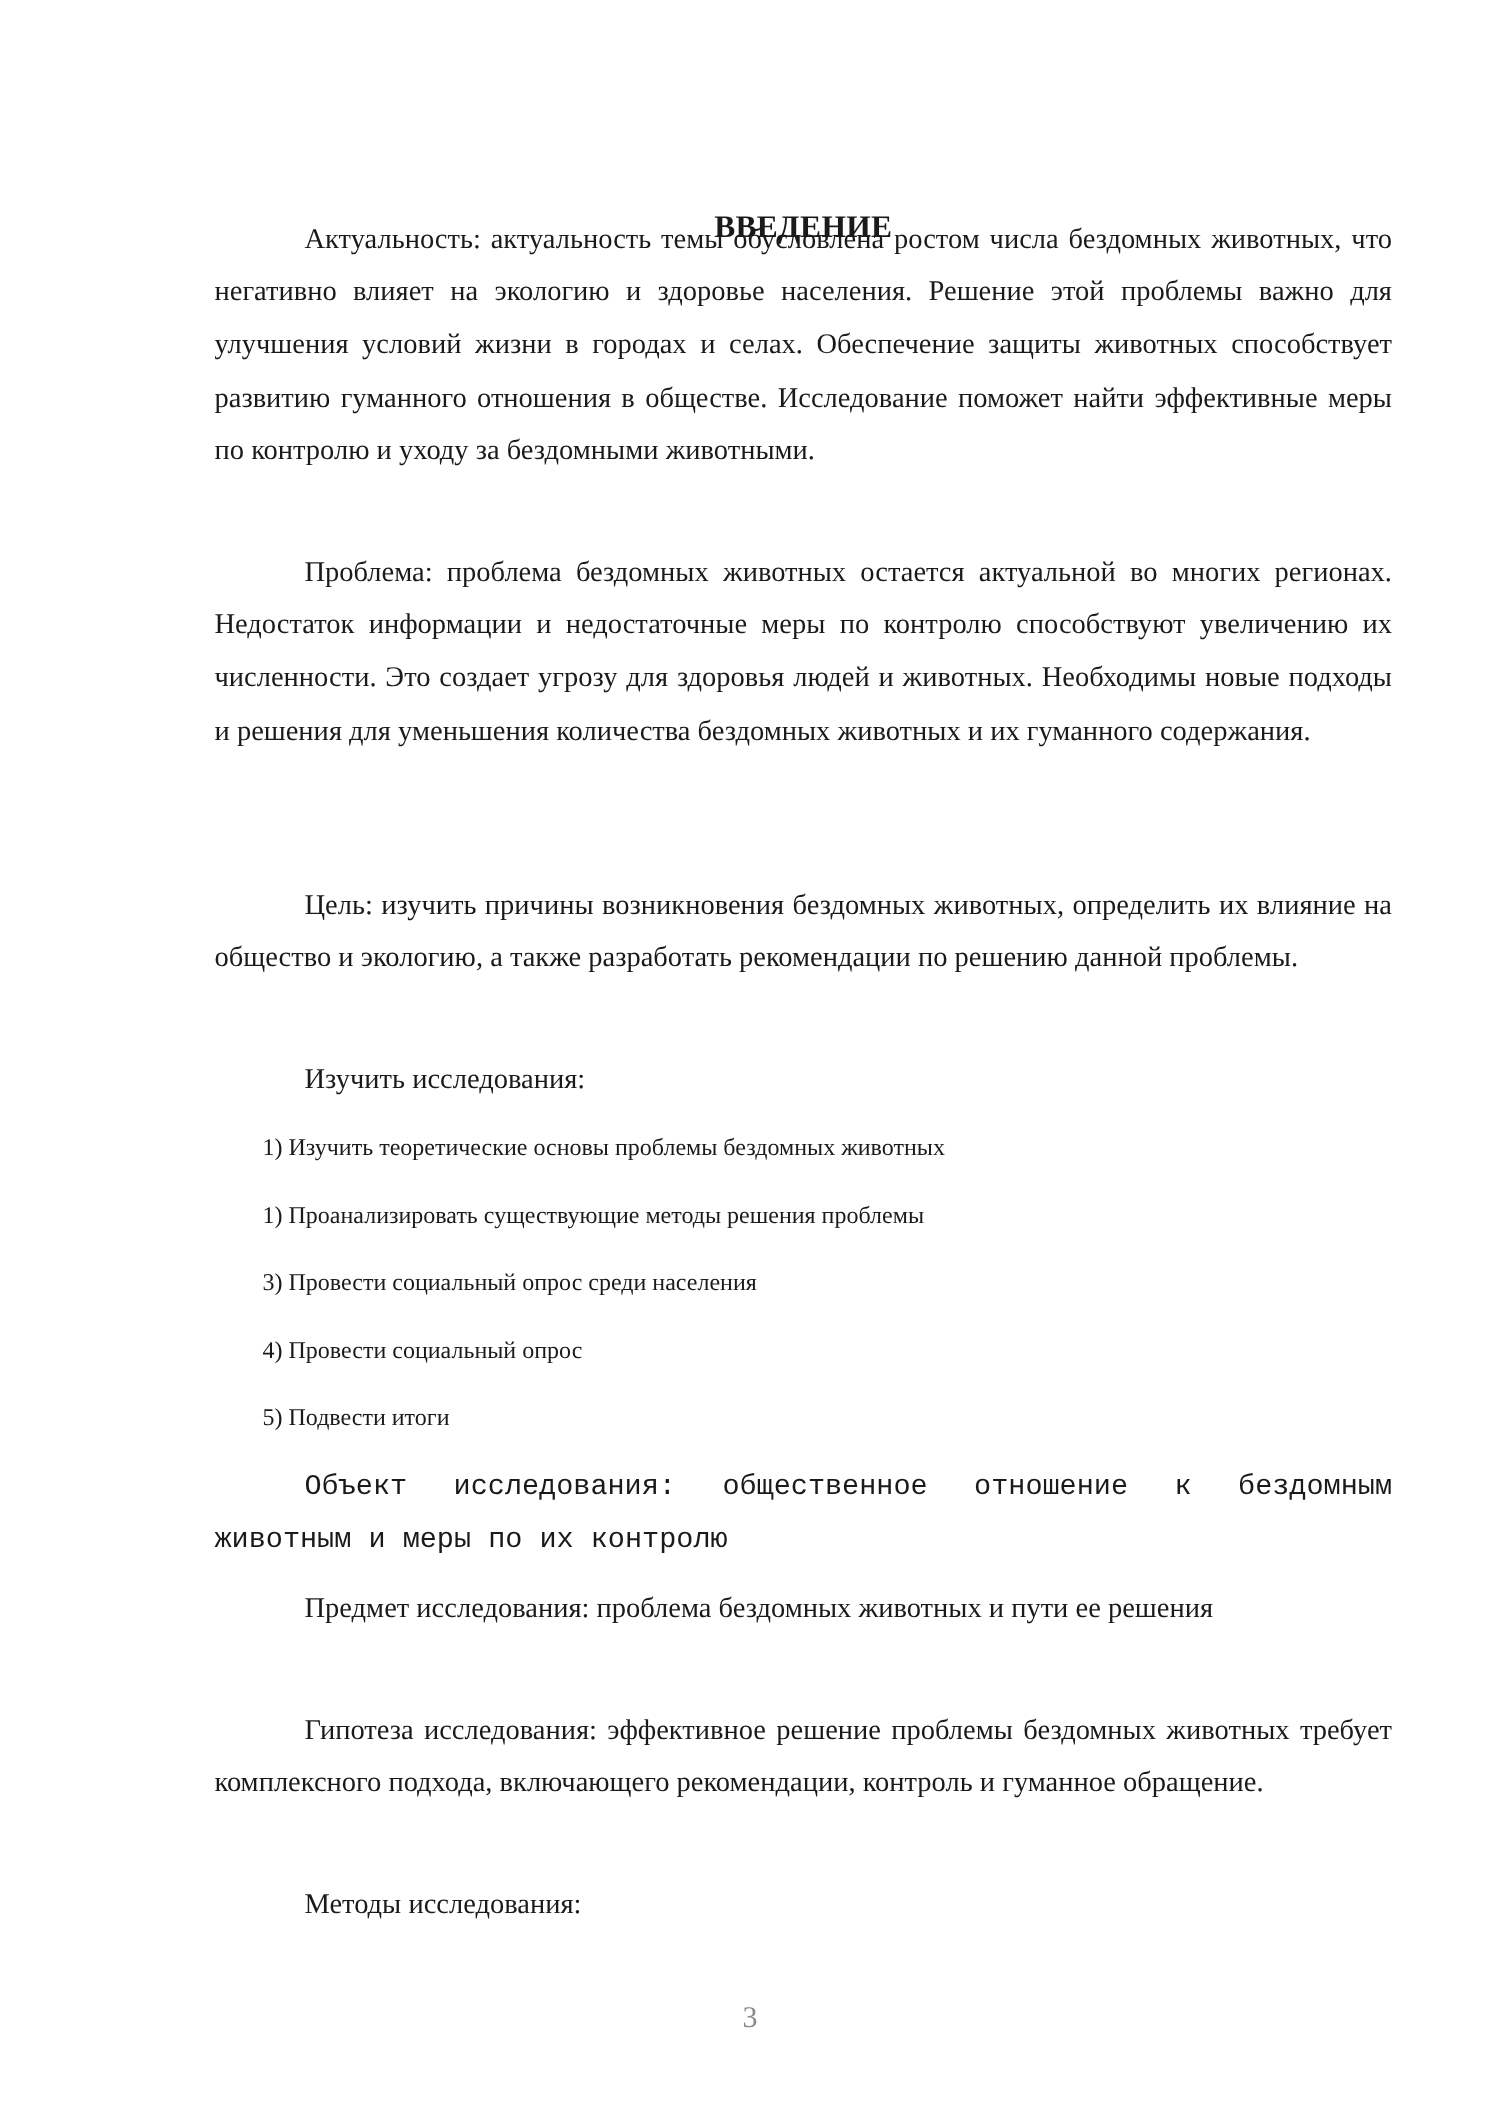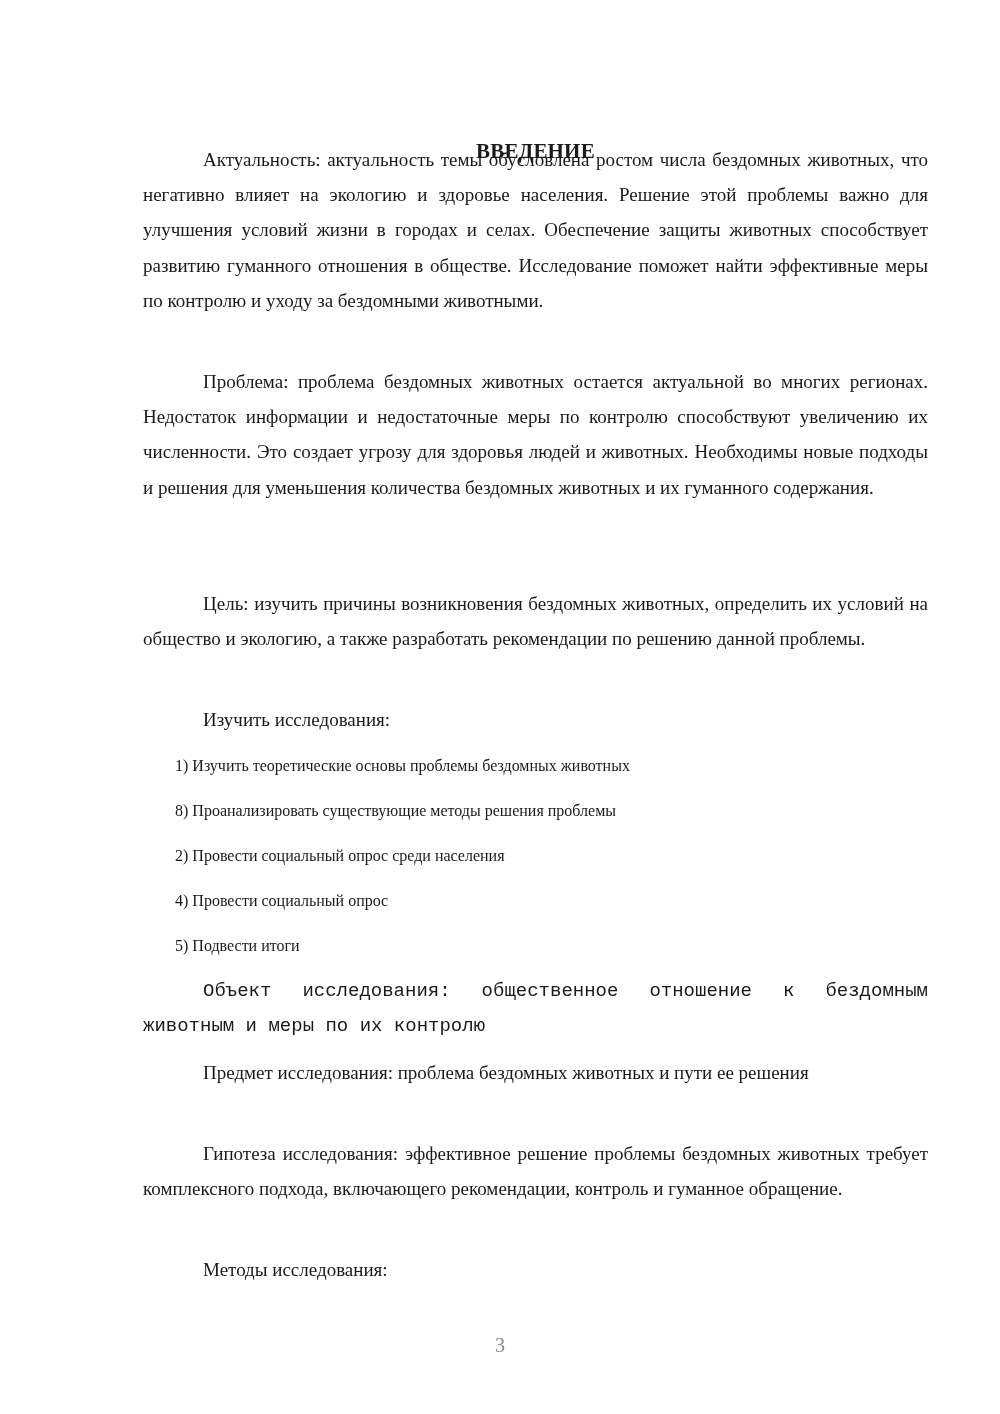--- a/index.html
+++ b/index.html
@@ -63,27 +63,27 @@
 </head>
 <body>
 
 <div class="page">
   <div class="title">ВВЕДЕНИЕ</div>
 
   <p class="para" style="top:142px;">Актуальность: актуальность темы обусловлена ростом числа бездомных животных, что негативно влияет на экологию и здоровье населения. Решение этой проблемы важно для улучшения условий жизни в городах и селах. Обеспечение защиты животных способствует развитию гуманного отношения в обществе. Исследование поможет найти эффективные меры по контролю и уходу за бездомными животными.</p>
 
   <p class="para" style="top:364px;">Проблема: проблема бездомных животных остается актуальной во многих регионах. Недостаток информации и недостаточные меры по контролю способствуют увеличению их численности. Это создает угрозу для здоровья людей и животных. Необходимы новые подходы и решения для уменьшения количества бездомных животных и их гуманного содержания.</p>
 
-  <p class="para" style="top:586px;">Цель: изучить причины возникновения бездомных животных, определить их условий на общество и экологию, а также разработать рекомендации по решению данной проблемы.</p>
+  <p class="para" style="top:586px;">Цель: изучить причины возникновения бездомных животных, определить их влияние на общество и экологию, а также разработать рекомендации по решению данной проблемы.</p>
 
   <p class="para" style="top:702px;">Изучить исследования:</p>
 
   <div class="list-item" style="top:748px;">1) Изучить теоретические основы проблемы бездомных животных</div>
-  <div class="list-item" style="top:793px;">8) Проанализировать существующие методы решения проблемы</div>
-  <div class="list-item" style="top:838px;">2) Провести социальный опрос среди населения</div>
+  <div class="list-item" style="top:793px;">1) Проанализировать существующие методы решения проблемы</div>
+  <div class="list-item" style="top:838px;">3) Провести социальный опрос среди населения</div>
   <div class="list-item" style="top:883px;text-align:center;">4) Провести социальный опрос</div>
   <div class="list-item" style="top:928px;">5) Подвести итоги</div>
 
   <p class="para" style="top:974px;font-family:Liberation Mono, monospace;">Объект исследования: общественное отношение к бездомным животным и меры по их контролю</p>
 
   <p class="para" style="top:1055px;">Предмет исследования: проблема бездомных животных и пути ее решения</p>
 
   <p class="para" style="top:1136px;">Гипотеза исследования: эффективное решение проблемы бездомных животных требует комплексного подхода, включающего рекомендации, контроль и гуманное обращение.</p>
 
   <p class="para" style="top:1252px;">Методы исследования:</p>

